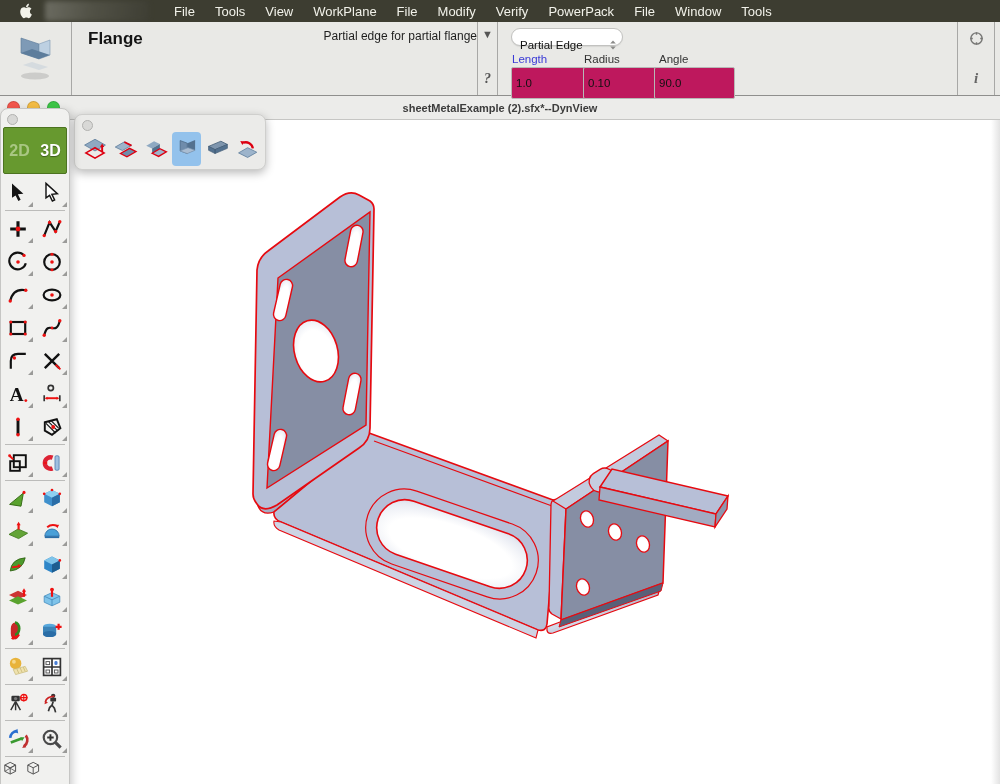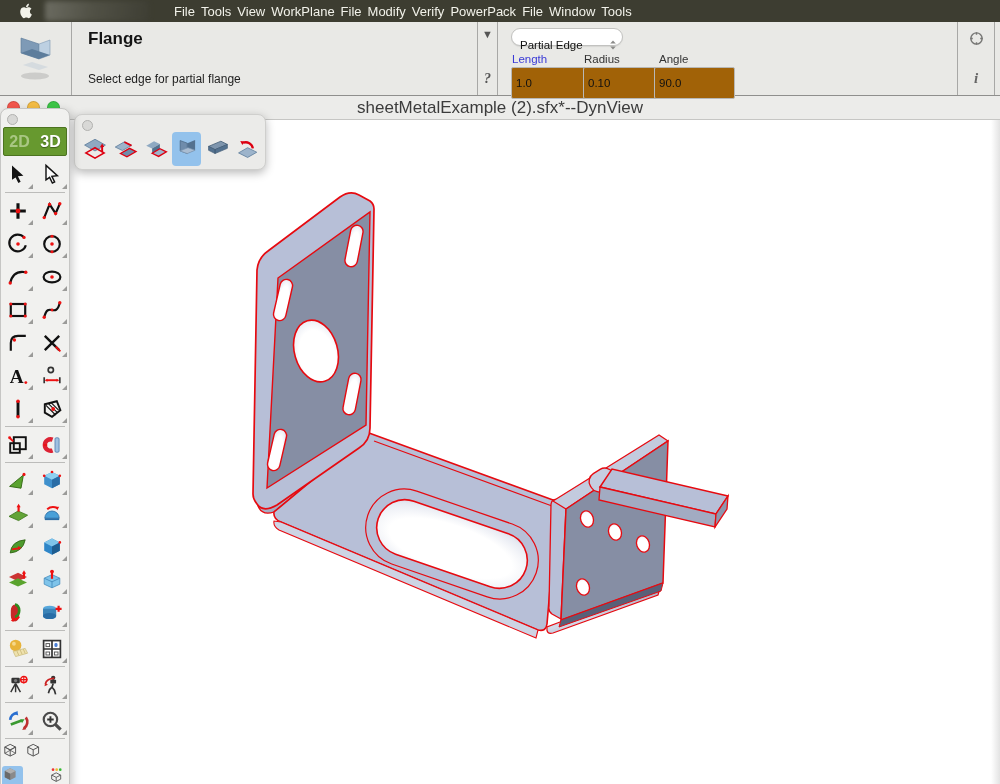--- a/index.html
+++ b/index.html
@@ -11,53 +11,53 @@
   html,body{margin:0;padding:0}
   body{width:1000px;height:784px;overflow:hidden;position:relative;
        font-family:"Liberation Sans",sans-serif;background:#fff}
 
   
   .menubar{position:absolute;top:0;left:0;width:1000px;height:22px;background:var(--menubar-bg);
            display:flex;align-items:center;color:#f2f2ea;font-size:13px;z-index:40}
   .apple{margin-left:18px;display:flex;align-items:center}
   .app-blur{width:104px;height:20px;margin-left:13px;border-radius:3px;opacity:.85;
             background:linear-gradient(100deg,#74746a,#55554a 45%,#3f3f35);filter:blur(2.5px)}
-  .menus{display:flex;margin-left:22px;white-space:nowrap}
+  .menus{display:flex;gap:14px;margin-left:22px;white-space:nowrap}
   .menu-item{padding:0 3px;cursor:default}
 
   
   .toolpanel{position:absolute;top:22px;left:0;width:1000px;height:74px;background:var(--panel-bg);
              border-bottom:1px solid #8f8f8d;display:flex;z-index:40}
   .hero{width:72px;border-right:1px solid #a8a8a6;display:flex;align-items:center;justify-content:center}
   .panel-text{width:406px;border-right:1px solid #a8a8a6;padding:7px 0 9px 16px;display:flex;
-              flex-direction:column;justify-content:space-between}
+              flex-direction:row;justify-content:space-between}
   .panel-title{font-size:17px;font-weight:bold;color:#141414}
   .panel-sub{font-size:12px;color:#1e1e1e}
   .ctrl-col{width:20px;border-right:1px solid #a8a8a6;display:flex;flex-direction:column;
             align-items:center;justify-content:space-between;padding:6px 0 8px}
   .collapse-btn{font-size:11px;color:#555;cursor:default}
   .help-btn{font-family:"Liberation Serif",serif;font-style:italic;font-weight:bold;font-size:14px;color:#555}
   .params{flex:1;position:relative;border-right:1px solid #a8a8a6}
   .dropdown{position:absolute;left:13px;top:6px;width:112px;height:18px;background:#fff;
             border:1px solid #c2c2c0;border-radius:9px;display:flex;align-items:center;
             justify-content:space-between;padding:16px 5px 0 8px;font-size:11.5px;color:#111;
             box-shadow:0 1px 1px rgba(0,0,0,.08)}
   .param-label{position:absolute;top:31px;font-size:11.5px;color:#333}
   .param-label.active{color:var(--active-label-blue)}
-  .param-input{position:absolute;top:45px;width:81px;height:16px;border:1px solid #b8b8b6;background:#a16207;
+  .param-input{position:absolute;top:45px;width:81px;height:16px;border:1px solid #b8b8b6;background:#be185d;
                font-size:11.5px;font-family:"Liberation Sans",sans-serif;padding:15px 4px;border-radius:2px;color:#111}
   .icons-col{width:37px;border-right:1px solid #a8a8a6;display:flex;flex-direction:column;
              align-items:center;justify-content:space-between;padding:8px 0 8px}
   .info-glyph{font-family:"Liberation Serif",serif;font-style:italic;font-weight:bold;font-size:15px;color:#666}
   .panel-edge{width:5px}
 
   
   .titlebar{position:absolute;top:96px;left:0;width:1000px;height:24px;background:var(--titlebar-bg);
             border-bottom:1px solid #c6c6c4;display:flex;align-items:center;justify-content:center;z-index:1}
-  .win-title{font-size:17px;font-weight:normal;color:#3c3c3c}
+  .win-title{font-size:11px;font-weight:bold;color:#3c3c3c}
   .lights{position:absolute;left:7px;top:5px;display:flex;gap:7px}
   .light{width:13px;height:13px;border-radius:50%;border:1px solid rgba(0,0,0,.15)}
 
   
   .canvas{position:absolute;top:120px;left:0;width:1000px;height:664px;background:#ffffff;z-index:0}
   .canvas svg{position:absolute;top:0;left:0}
   .right-shade{position:absolute;right:0;top:0;width:9px;height:664px;
                background:linear-gradient(to left,#e3e3e3,rgba(255,255,255,0))}
   .redge{stroke:var(--accent-red);fill:none}
   .face-light{fill:var(--face-light)}
@@ -70,21 +70,21 @@
             background:#d8d8d6;border:1px solid #b2b2b0}
   .pal-row{display:flex;gap:1px;padding:17px 3px 0 5px}
   .pal-cell{width:30px;height:34px;display:flex;align-items:center;justify-content:center;border-radius:4px}
   .pal-cell.selected{background:var(--selection-blue)}
 
   
   .sidebar{position:absolute;left:0;top:108px;width:70px;height:700px;background:#f1f1ef;
            border:1px solid #c6c6c4;border-radius:8px 8px 0 0;
            box-shadow:2px 3px 10px rgba(0,0,0,.22);z-index:30}
   .sidebar .closedot{left:6px;top:5px}
-  .toggle{margin:18px 2px 0;height:29px;background:var(--toggle-green);border:1px solid #4c7320;
+  .toggle{margin:18px 2px 0;height:47px;background:var(--toggle-green);border:1px solid #4c7320;
           display:flex;align-items:center;justify-content:space-around;border-radius:2px}
   .toggle .opt{font-size:16px;font-weight:bold}
   .toggle .opt.dim{color:rgba(235,245,215,.5)}
   .toggle .opt.on{color:#fff;text-shadow:0 1px 1px rgba(0,0,0,.4)}
   .sb-rows{margin-top:2px}
   .sb-row{display:flex;justify-content:space-around;align-items:center;height:33px}
   .sb-row.c3{height:24px}
   .sb-cell{position:relative;width:31px;height:31px;display:flex;align-items:center;justify-content:center}
   .sb-row.c3 .sb-cell{width:21px;height:21px}
   .sb-cell.selected{background:var(--selection-blue);border-radius:3px}
@@ -122,21 +122,21 @@
     <svg viewBox="0 0 46 54" width="46" height="54" aria-hidden="true">
       <path d="M8 6l18 6v15L8 21z" fill="#7e9ab6" stroke="#5c7b99" stroke-width=".6"></path>
       <path d="M26 12l11-4v15l-11 4z" fill="#bdd0e2" stroke="#7d98b3" stroke-width=".6"></path>
       <path d="M8 21l18 6 11-4-18-6z" fill="#5d7d9c"></path>
       <ellipse cx="22" cy="44" rx="14" ry="3.5" fill="#000" opacity=".12"></ellipse>
       <path d="M10 33l16 5 9-3-16-5z" fill="#9db4cb" opacity=".25"></path>
     </svg>
   </div>
   <div class="panel-text">
     <div class="panel-title">Flange</div>
-    <div class="panel-sub">Select edge for partial flange</div>
+    <div class="panel-sub">Partial edge for partial flange</div>
   </div>
   <div class="ctrl-col">
     <span class="collapse-btn">▼</span>
     <span class="help-btn">?</span>
   </div>
   <div class="params">
     <div class="dropdown">
       <span>Partial Edge</span>
       <svg viewBox="0 0 10 14" width="8" height="12" aria-hidden="true">
           <path d="M1.5 5.2L5 1.5l3.5 3.7z" fill="#8a8a88"></path>

